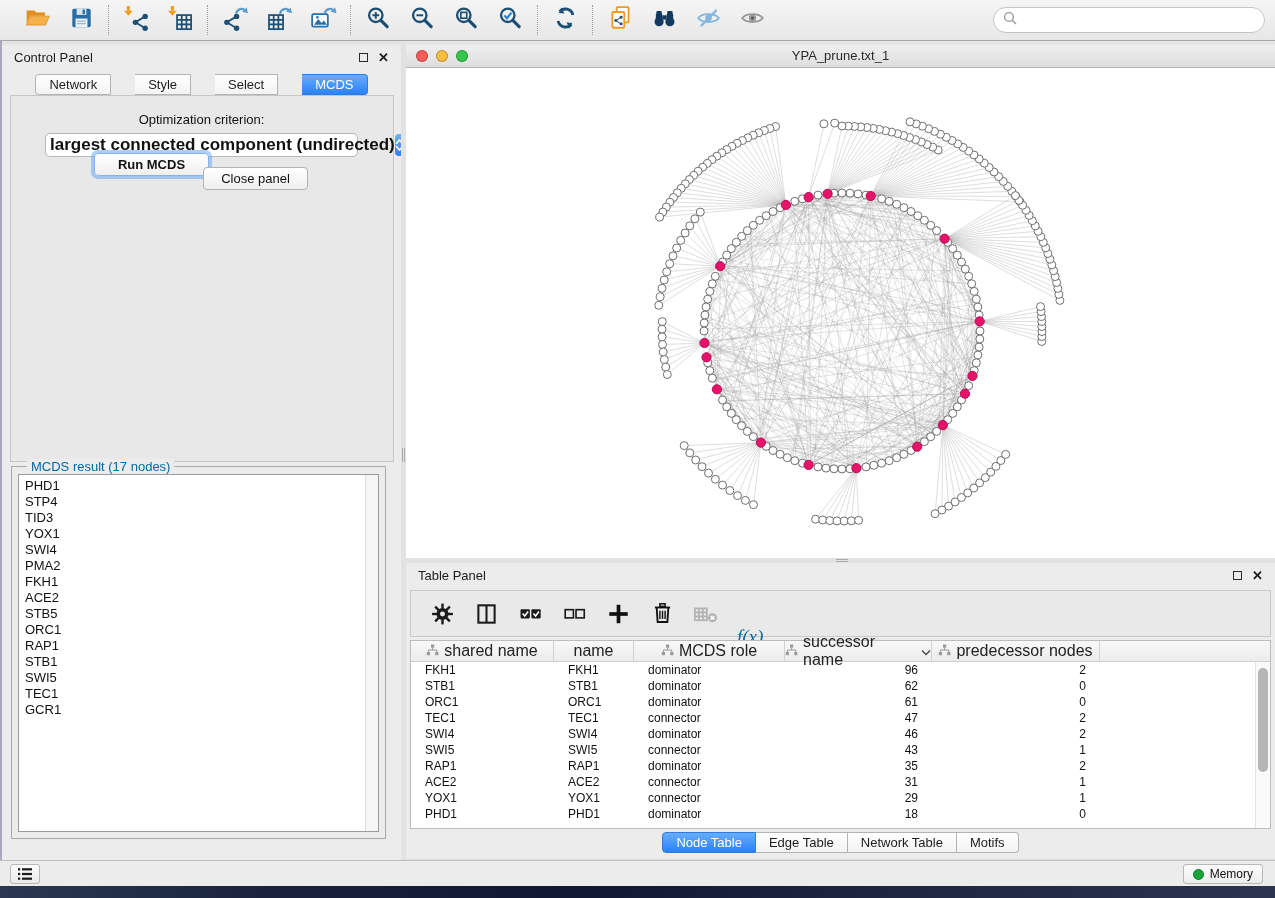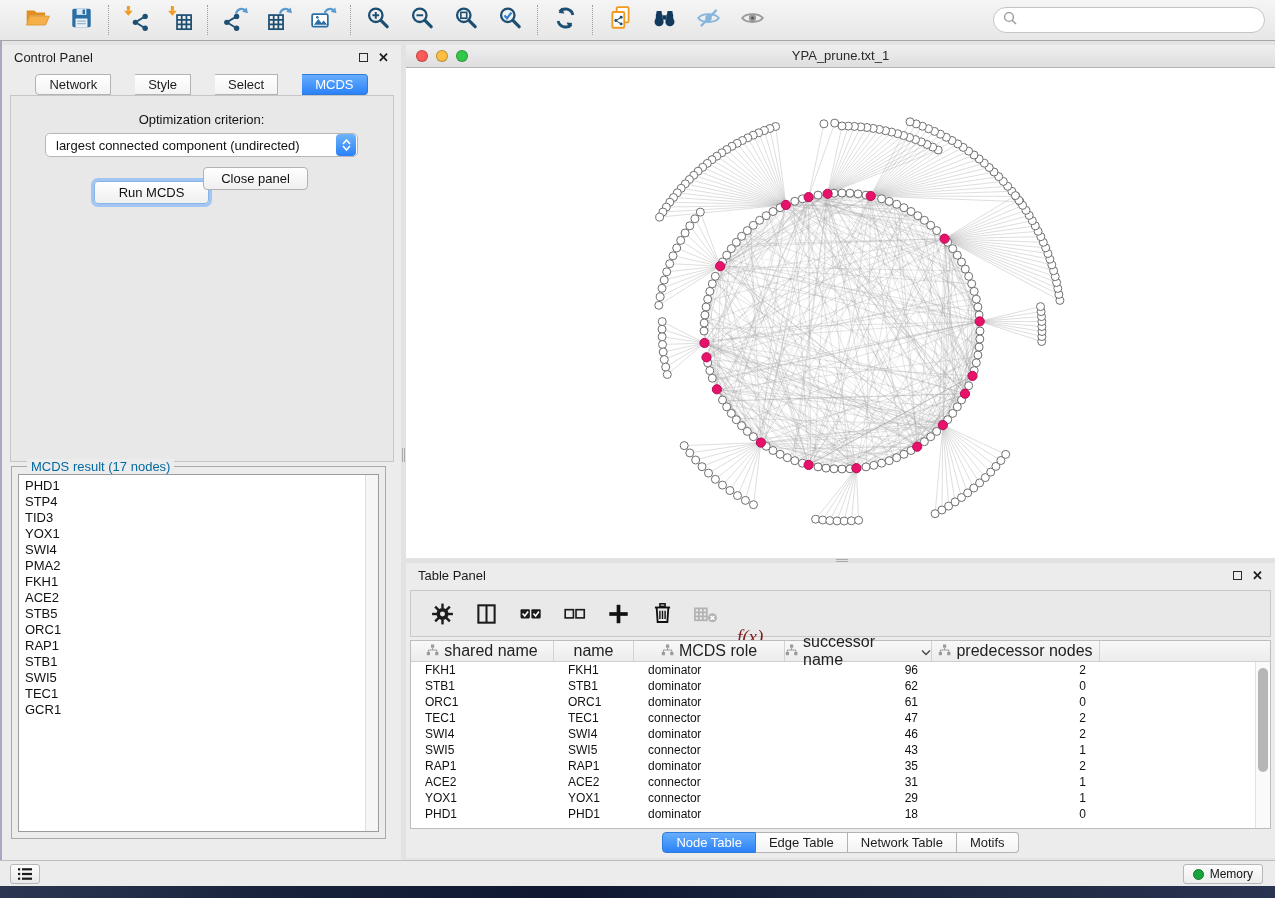--- a/index.html
+++ b/index.html
@@ -30,29 +30,29 @@
   .tab { height:21px; line-height:19px; padding:0 13px; font-size:13px; color:#1c1c1c;
     background:linear-gradient(#ffffff,#f3f3f3); border:1px solid #b3b3b3; border-left:none; }
   .tab:first-child { border-left:1px solid #b3b3b3; border-radius:4px 0 0 4px; }
   .tab:last-child { border-radius:0 4px 4px 0; }
   .tab.active { background:linear-gradient(#67adfc,#2a82f8); color:#fff; border-color:#2f7cdd; }
   .cp-box { position:absolute; left:8px; top:50px; width:384px; height:367px;
     background:#e8e8e8; border:1px solid #c6c6c6; }
   .opt-label { position:absolute; top:67px; width:100%; text-align:center; font-size:13px; color:#111; }
   .dropdown { position:absolute; left:43px; top:88px; width:313px; height:24px; background:#fff;
     border:1px solid #b7b7b7; border-radius:5px; display:flex; align-items:center; }
-  .dropdown .val { flex:1; font-size:13px; color:#111; padding-left:10px; white-space:nowrap; }
+  .dropdown .val { flex:1; font-size:17px; color:#111; padding-left:4px; white-space:nowrap;font-weight:bold; }
   .dd-stepper { width:20px; height:22px; margin-right:1px; border-radius:4px;
     background:linear-gradient(#6db3fb,#2a80f7); display:flex; flex-direction:column;
     align-items:center; justify-content:center; color:#fff; }
   .dd-stepper svg { display:block; }
   .btn { position:absolute; height:23px; background:linear-gradient(#ffffff,#efefef);
     border:1px solid #b2b2b2; border-radius:4px; font-size:13px; color:#111;
     display:flex; align-items:center; justify-content:center; font-family:"Liberation Sans",sans-serif; }
-  .btn.run { left:92px; top:136px; width:115px; border-color:#85b3ea; box-shadow:0 0 0 3px rgba(106,167,248,.55); }
+  .btn.run { left:92px; top:108px; width:115px; border-color:#85b3ea; box-shadow:0 0 0 3px rgba(106,167,248,.55);font-weight:bold; }
   .btn.closep { left:201px; top:122px; width:105px; }
   .result-box { position:absolute; left:9px; top:421px; width:375px; height:373px; border:1px solid #a9a9a9; }
   .result-legend { position:absolute; top:-8px; left:15px; background:#ececec; padding:0 4px; font-size:13px; color:#0369a1; }
   .result-list { position:absolute; left:6px; top:7px; right:6px; bottom:6px; background:#fff;
     border:1px solid #9b9b9b; overflow:hidden; }
   .result-scroll { position:absolute; right:0; top:0; bottom:0; width:13px; background:#f6f6f6; border-left:1px solid #ddd; }
   .result-item { font-size:13px; color:#111; line-height:16px; padding-left:6px; }
 
   
   .v-split { position:absolute; left:401px; top:45px; width:5px; height:815px; background:#e2e2e2; }
@@ -69,21 +69,21 @@
   .traffic { position:absolute; left:10px; top:5px; display:flex; gap:8px; }
   .tl { width:12px; height:12px; border-radius:50%; border:0.5px solid rgba(0,0,0,.25); }
   .net-title { text-align:center; font-size:13px; line-height:22px; color:#2a2a2a; }
   .net-canvas { position:absolute; left:0; top:23px; width:869px; height:490px; background:#fff; }
 
   
   .table-panel { position:absolute; left:406px; top:563px; width:869px; height:295px; background:#ececec; }
   .tp-toolbar { position:absolute; left:4px; right:4px; top:27px; height:47px;
     background:#e9e9e9; border:1px solid #c9c9c9; display:flex; align-items:center; gap:17px; padding-left:18px; }
   .tp-icon { display:flex; align-items:center; justify-content:center; }
-  .fx { font-family:"Liberation Serif",serif; font-style:italic; font-size:19px; color:#7f1d1d;margin-top:46px; }
+  .fx { font-family:"Liberation Serif",serif; font-style:italic; font-size:19px; color:#0369a1;margin-top:46px; }
   .tbl { position:absolute; left:4px; right:4px; top:77px; height:189px; background:#fff; border:1px solid #bdbdbd; }
   .tbl-head { display:flex; height:21px; background:linear-gradient(#f8f8f8,#ececec); border-bottom:1px solid #cfcfcf; }
   .th { display:flex; align-items:center; justify-content:center; gap:5px; font-size:16px; color:#222;
     border-right:1px solid #d2d2d2; height:100%; }
   .th.fill { flex:1; border-right:none; }
   .tbl-body { position:relative; }
   .tr { display:flex; height:16px; }
   .td { font-size:12px; color:#111; line-height:16px; white-space:nowrap; overflow:hidden; }
   .td.left { padding-left:14px; text-align:left; }
   .td.right { padding-right:14px; text-align:right; }

